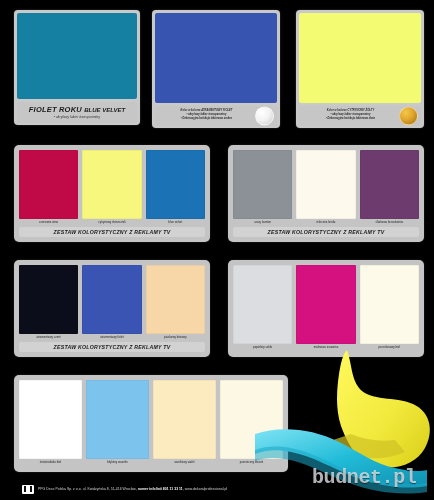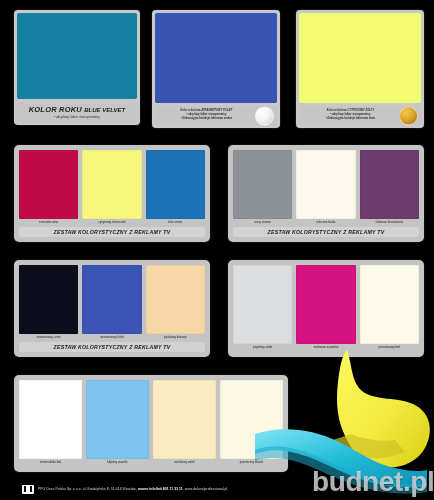--- a/index.html
+++ b/index.html
@@ -140,26 +140,26 @@
     position: absolute;
     left: 255px; top: 330px;
     width: 179px; height: 170px;
     pointer-events: none;
   }
 
   
   #watermark {
     position: absolute;
     left: 312px; top: 466px;
-    font-size: 28px;
+    font-size: 20px;
     font-weight: bold;
     color: rgba(225,228,232,0.78);
     letter-spacing: -.4px;
     text-shadow: 0 1px 1px rgba(0,0,0,.45);
-    font-family: Liberation Sans, sans-serif;
+    font-family: Liberation Mono, monospace;
   }
 
   
   #footer {
     position: absolute;
     left: 0; bottom: 4px;
     width: 434px; height: 14px;
     display: flex;
     align-items: center;
     padding-left: 22px;
@@ -187,21 +187,21 @@
 </style>
 </head>
 <body>
 
 <div id="page">
 
   <div class="feature" style="left:14px; top:10px; width:126px;">
     <span class="chip" style="height:86px; background:#1680a3;"></span>
     <div class="cap">
       <div class="cap-main">
-        <span>KOLOR ROKU</span>
+        <span>FIOLET ROKU</span>
         <span class="sub">BLUE VELVET</span>
       </div>
       <div class="cap-tiny">• akrylowy lakier transparentny</div>
     </div>
   </div>
 
   <div class="feature" style="left:152px; top:10px; width:128px;">
     <span class="chip" style="height:90px; background:#3754b0;"></span>
     <div class="cap" style="padding-right:23px;">
       <div class="cap-sm first">Kolor w kolorze ATRAMENTOWY FIOLET</div>

